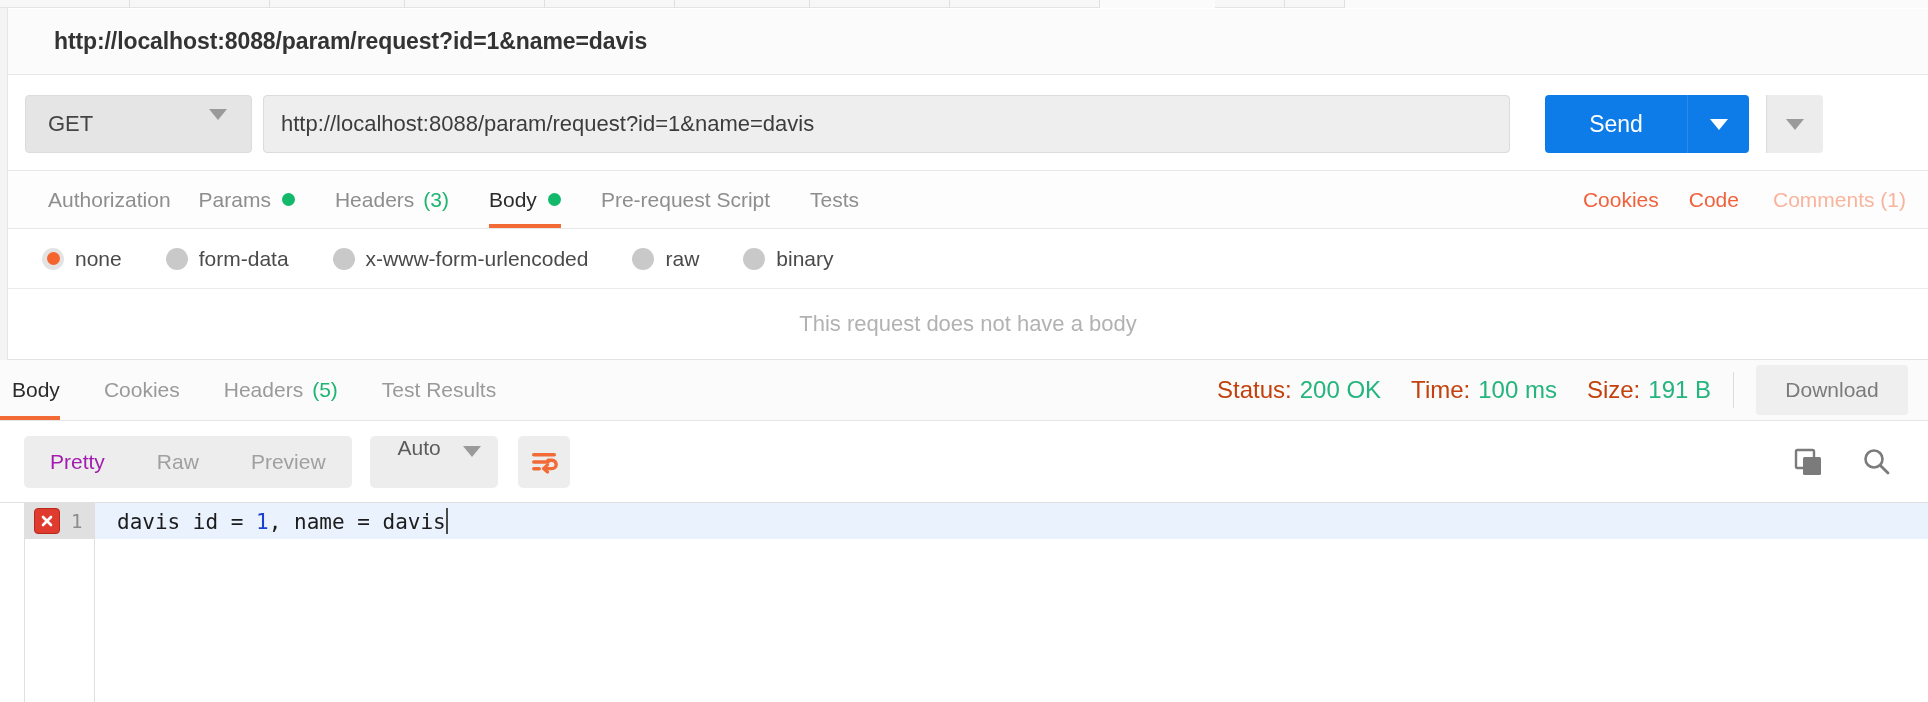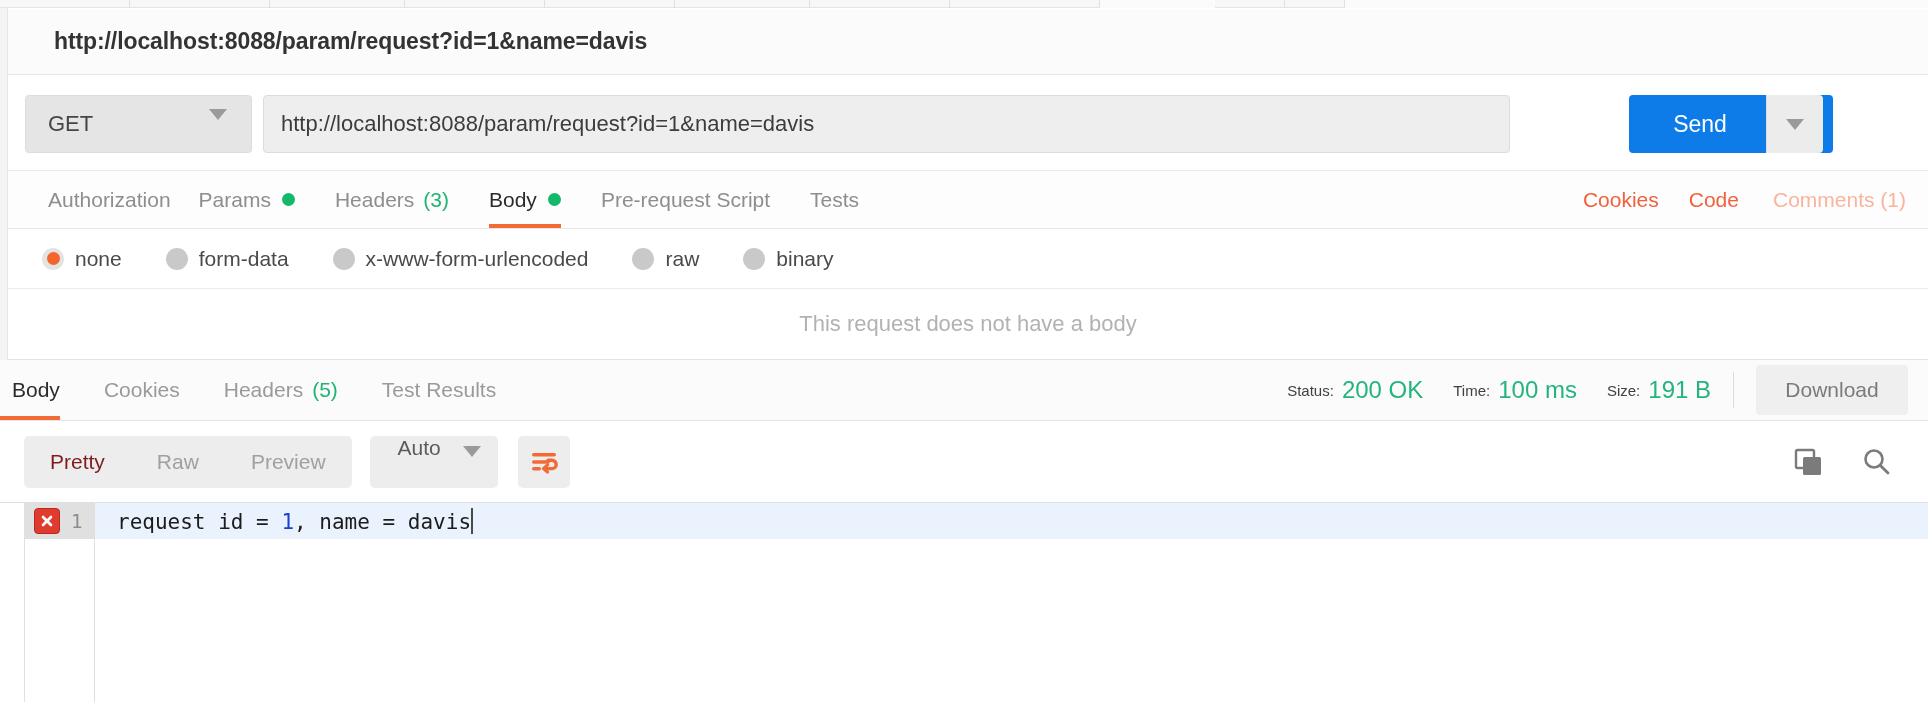--- a/index.html
+++ b/index.html
@@ -103,21 +103,21 @@
     display: flex; align-items: center;
     overflow: hidden;
   }
   .urlbox .utext {
     margin-left: 17px;
     font-size: 22px;
     color: #3c3c3c;
     white-space: nowrap;
   }
   .sendgroup {
-    position: absolute; left: 1621px; top: 19px;
+    position: absolute; left: 1537px; top: 19px;
     height: 58px;
     display: flex;
   }
   .send-main {
     width: 142px; height: 58px;
     background: #0d7ce8;
     border-radius: 4px 0 0 4px;
     display: flex; align-items: center; justify-content: center;
     color: #ffffff; font-size: 23px;
     cursor: pointer;
@@ -255,21 +255,21 @@
   }
   .rtab.active { color: #2b2b2b; font-weight: normal; }
   .rtab .underline {
     position: absolute; left: 0; right: 0; bottom: 0;
     height: 4px; background: #f26b37;
   }
   .statusbar {
     margin-left: auto; display: flex; align-items: center;
     height: 60px; padding-right: 20px;
   }
-  .stat-label { font-size: 15px; color: #404040; text-align: center; }
+  .stat-label { font-size: 24px; color: #c2410c; text-align: center; }
   .stat-val { font-size: 24px; color: #24b47e; margin-left: 8px; }
   .vsep {
     width: 1px; height: 36px; background: #dcdcdc;
     margin: 0 22px;
   }
   .dlbtn {
     width: 152px; height: 50px;
     background: #efefef; border-radius: 4px;
     display: flex; align-items: center; justify-content: center;
     font-size: 21px; color: #7b7b7b;
@@ -290,21 +290,21 @@
     border-radius: 5px;
     display: flex; align-items: center;
     overflow: hidden;
   }
   .seg {
     height: 52px; padding: 0 26px;
     display: flex; align-items: center;
     font-size: 21px; color: #a0a0a0;
     cursor: pointer;
   }
-  .seg.active { color: #7f1d1d; }
+  .seg.active { color: #a21caf; }
   .autobox {
     margin-left: 18px;
     width: 120px; height: 52px;
     background: #ededed; border-radius: 5px;
     display: flex; align-items: flex-start;
     position: relative; cursor: pointer; padding-left: 8px;
   }
   .autobox .alabel {
     margin-left: 20px; font-size: 21px; color: #5c5c5c;
   }
@@ -593,21 +593,21 @@
     <div class="coderow">
       <div class="linenum-cell">
         <span class="errmark">
           <svg width="16" height="16" viewBox="0 0 16 16">
             <line x1="4" y1="4" x2="12" y2="12" stroke="#ffffff" stroke-width="2.6" stroke-linecap="round"></line>
             <line x1="12" y1="4" x2="4" y2="12" stroke="#ffffff" stroke-width="2.6" stroke-linecap="round"></line>
           </svg>
         </span>
         <span class="linenum">1</span>
       </div>
-      <div class="codetext"><span>request id = </span><span class="num-token">1</span><span>, name = davis</span><span class="caret-bar"></span></div>
+      <div class="codetext"><span>davis id = </span><span class="num-token">1</span><span>, name = davis</span><span class="caret-bar"></span></div>
     </div>
 
     <div class="belowrow">
       <div class="blankgutter"></div>
     </div>
 
   </div>
 </div>
 
 </body></html>

